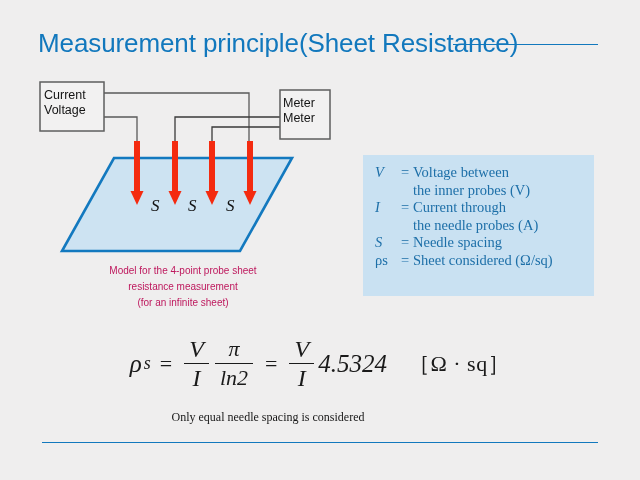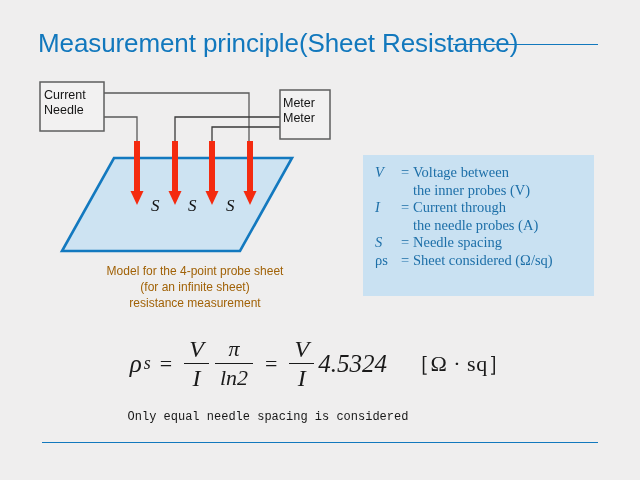--- a/index.html
+++ b/index.html
@@ -64,27 +64,27 @@
     position: absolute;
     font-family: "Liberation Serif", serif;
     font-style: italic;
     font-size: 17px;
     color: #111111;
   }
 
   
   #diagram-caption {
     position: absolute;
-    left: 40px;
+    left: 28px;
     top: 263px;
     width: 310px;
     text-align: center;
-    font-size: 12px;
+    font-size: 10px;
     line-height: 16px;
-    color: #a16207;
+    color: #be185d;
     font-family: "Liberation Sans", sans-serif;
   }
 
   
   #legend-panel {
     position: absolute;
     left: 363px;
     top: 155px;
     width: 231px;
     height: 141px;
@@ -182,21 +182,21 @@
 
   
   #footnote {
     position: absolute;
     left: 0;
     top: 410px;
     width: 536px;
     text-align: center;
     font-size: 12px;
     color: #171717;
-    font-family: Liberation Mono, monospace;
+    font-family: Liberation Serif, serif;
   }
 
   
   #bottom-rule {
     position: absolute;
     left: 42px;
     top: 442px;
     width: 556px;
     height: 0;
     border-top: 1.6px solid #1278bd;
@@ -238,35 +238,35 @@
       <polygon points="205.5,191 218.5,191 212,205" fill="#f42b10"></polygon>
     </g>
     <g>
       <rect x="247" y="141" width="6" height="55" fill="#f42b10"></rect>
       <polygon points="243.5,191 256.5,191 250,205" fill="#f42b10"></polygon>
     </g>
   </svg>
 
   <div class="box-label" id="current-source-label">
     <div>Current</div>
-    <div>Needle</div>
+    <div>Voltage</div>
   </div>
   <div class="box-label" id="volt-meter-label">
     <div>Meter</div>
     <div>Meter</div>
   </div>
 
   <div class="s-label" style="left:151px; top:196px;">S</div>
   <div class="s-label" style="left:188px; top:196px;">S</div>
   <div class="s-label" style="left:226px; top:196px;">S</div>
 
   <div id="diagram-caption">
     <div>Model for the 4-point probe sheet</div>
+    <div>resistance measurement</div>
     <div>(for an infinite sheet)</div>
-    <div>resistance measurement</div>
   </div>
 
   <div id="legend-panel">
     <table id="legend-table">
       <tbody>
         <tr>
           <td class="sym">V</td>
           <td class="eqcol">=</td>
           <td class="desc">Voltage between</td>
         </tr>

